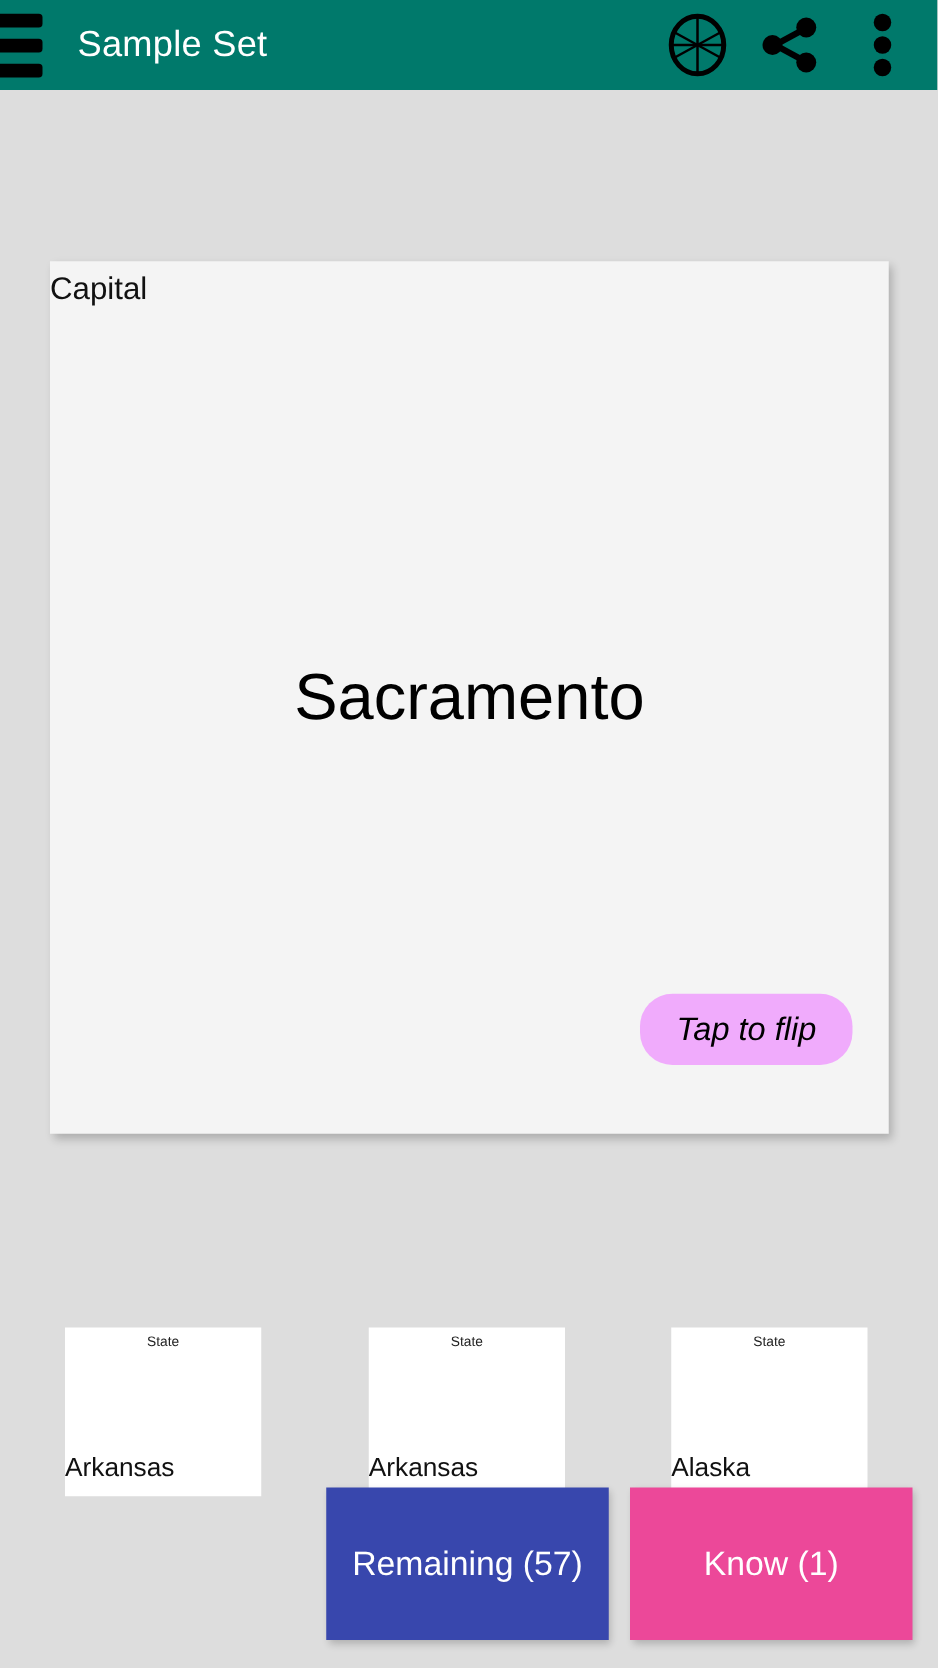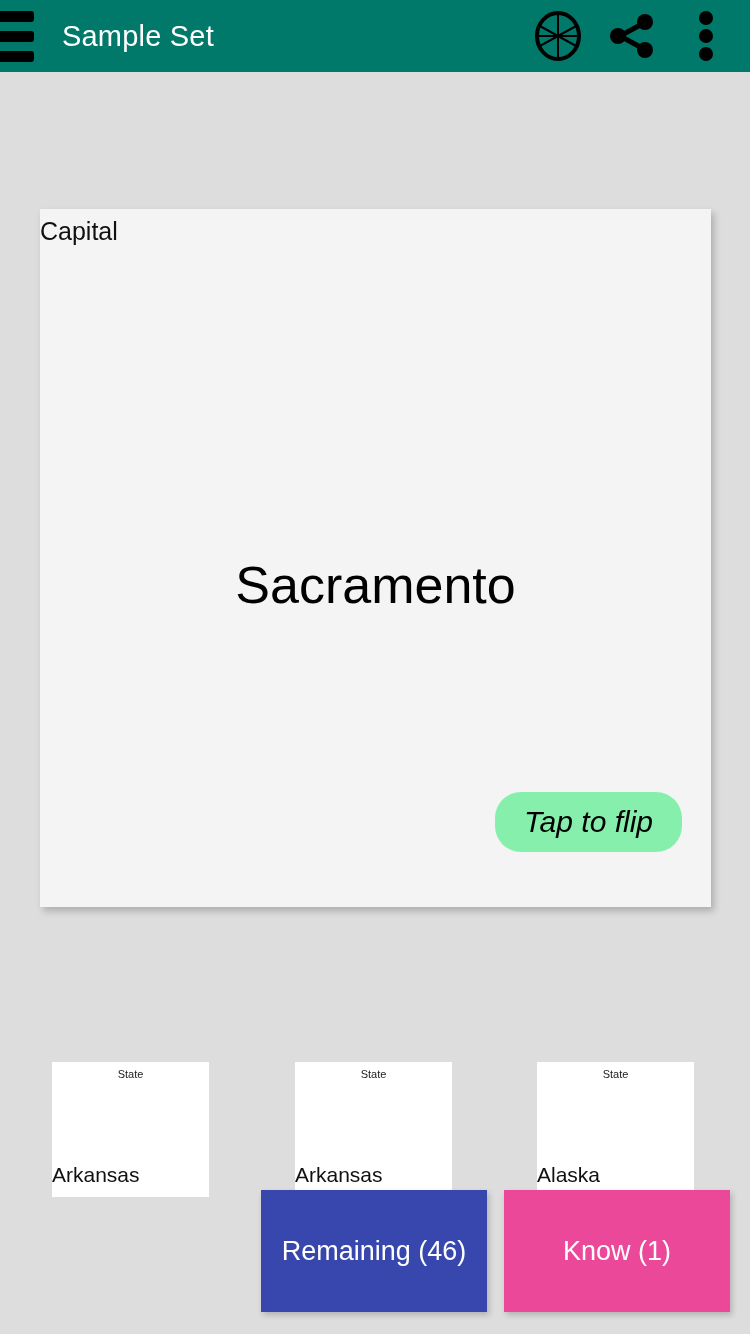--- a/index.html
+++ b/index.html
@@ -95,31 +95,30 @@
     position: absolute;
     top: 0; left: 0;
     width: 100%; height: 100%;
     display: flex;
     align-items: center;
     justify-content: center;
     font-size: 52px;
     color: #000;
     text-align: center;
     padding: 0 24px;
-    margin-top: 27px;
   }
 
   .flip-pill {
     position: absolute;
     right: 29px;
     bottom: 55px;
-    background: #86efac;
+    background: #f0abfc;
     border-radius: 26px;
     padding: 13px 29px;
-    font-size: 30px;
+    font-size: 26px;
     font-style: italic;
     color: #000;
     white-space: nowrap;
   }
 
   
   .mini-strip {
     position: absolute;
     left: 0;
     top: 1062px;
@@ -255,16 +254,16 @@
 
   <div class="mini-card c2">
     <div class="mini-label">State</div>
     <div class="mini-term">Alaska</div>
   </div>
 
 </div>
 
 <div class="bottom-bar">
 
-  <button class="act-btn b1">Remaining (46)</button>
+  <button class="act-btn b1">Remaining (57)</button>
 
   <button class="act-btn b2">Know (1)</button>
 </div>
 
 </body></html>

